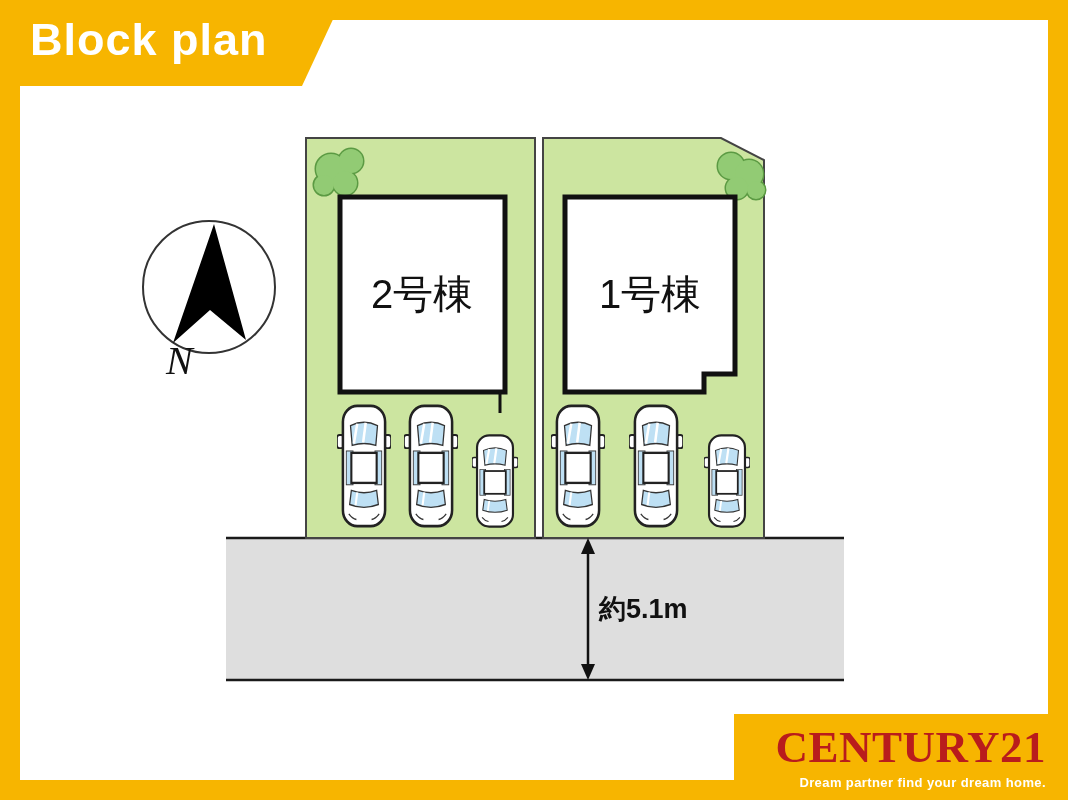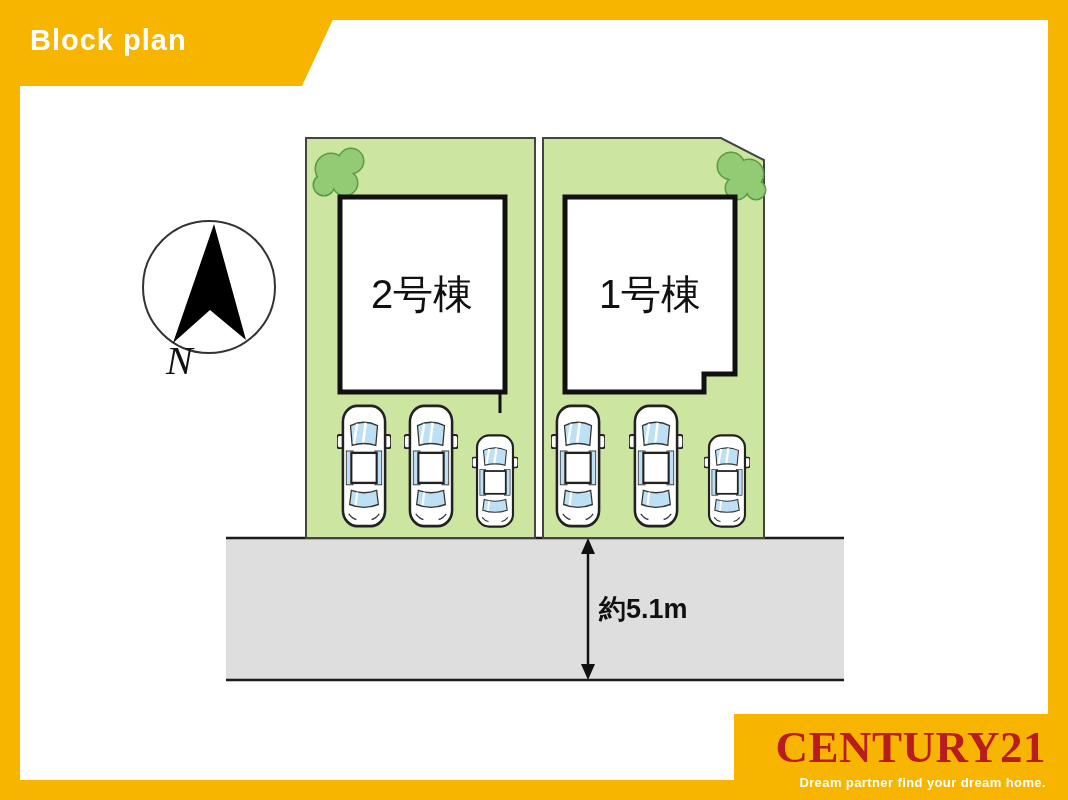--- a/index.html
+++ b/index.html
@@ -18,21 +18,21 @@
   .plan-svg{position:absolute;left:0;top:0;}
   .ribbon{
     position:absolute;left:0;top:0;
     width:342px;height:86px;
     background:#F7B500;
     clip-path:polygon(0 0,100% 0,calc(100% - 40px) 100%,0 100%);
     display:flex;align-items:center;
   }
   .ribbon .ribbon-text{
     color:#ffffff;
-    font-size:29px;
+    font-size:45px;
     font-weight:700;
     letter-spacing:1px;
     padding-left:30px;
     padding-bottom:6px;
   }
   .brand{
     position:absolute;right:0;bottom:0;
     width:334px;height:86px;
     background:#F7B500;
     display:flex;flex-direction:column;

